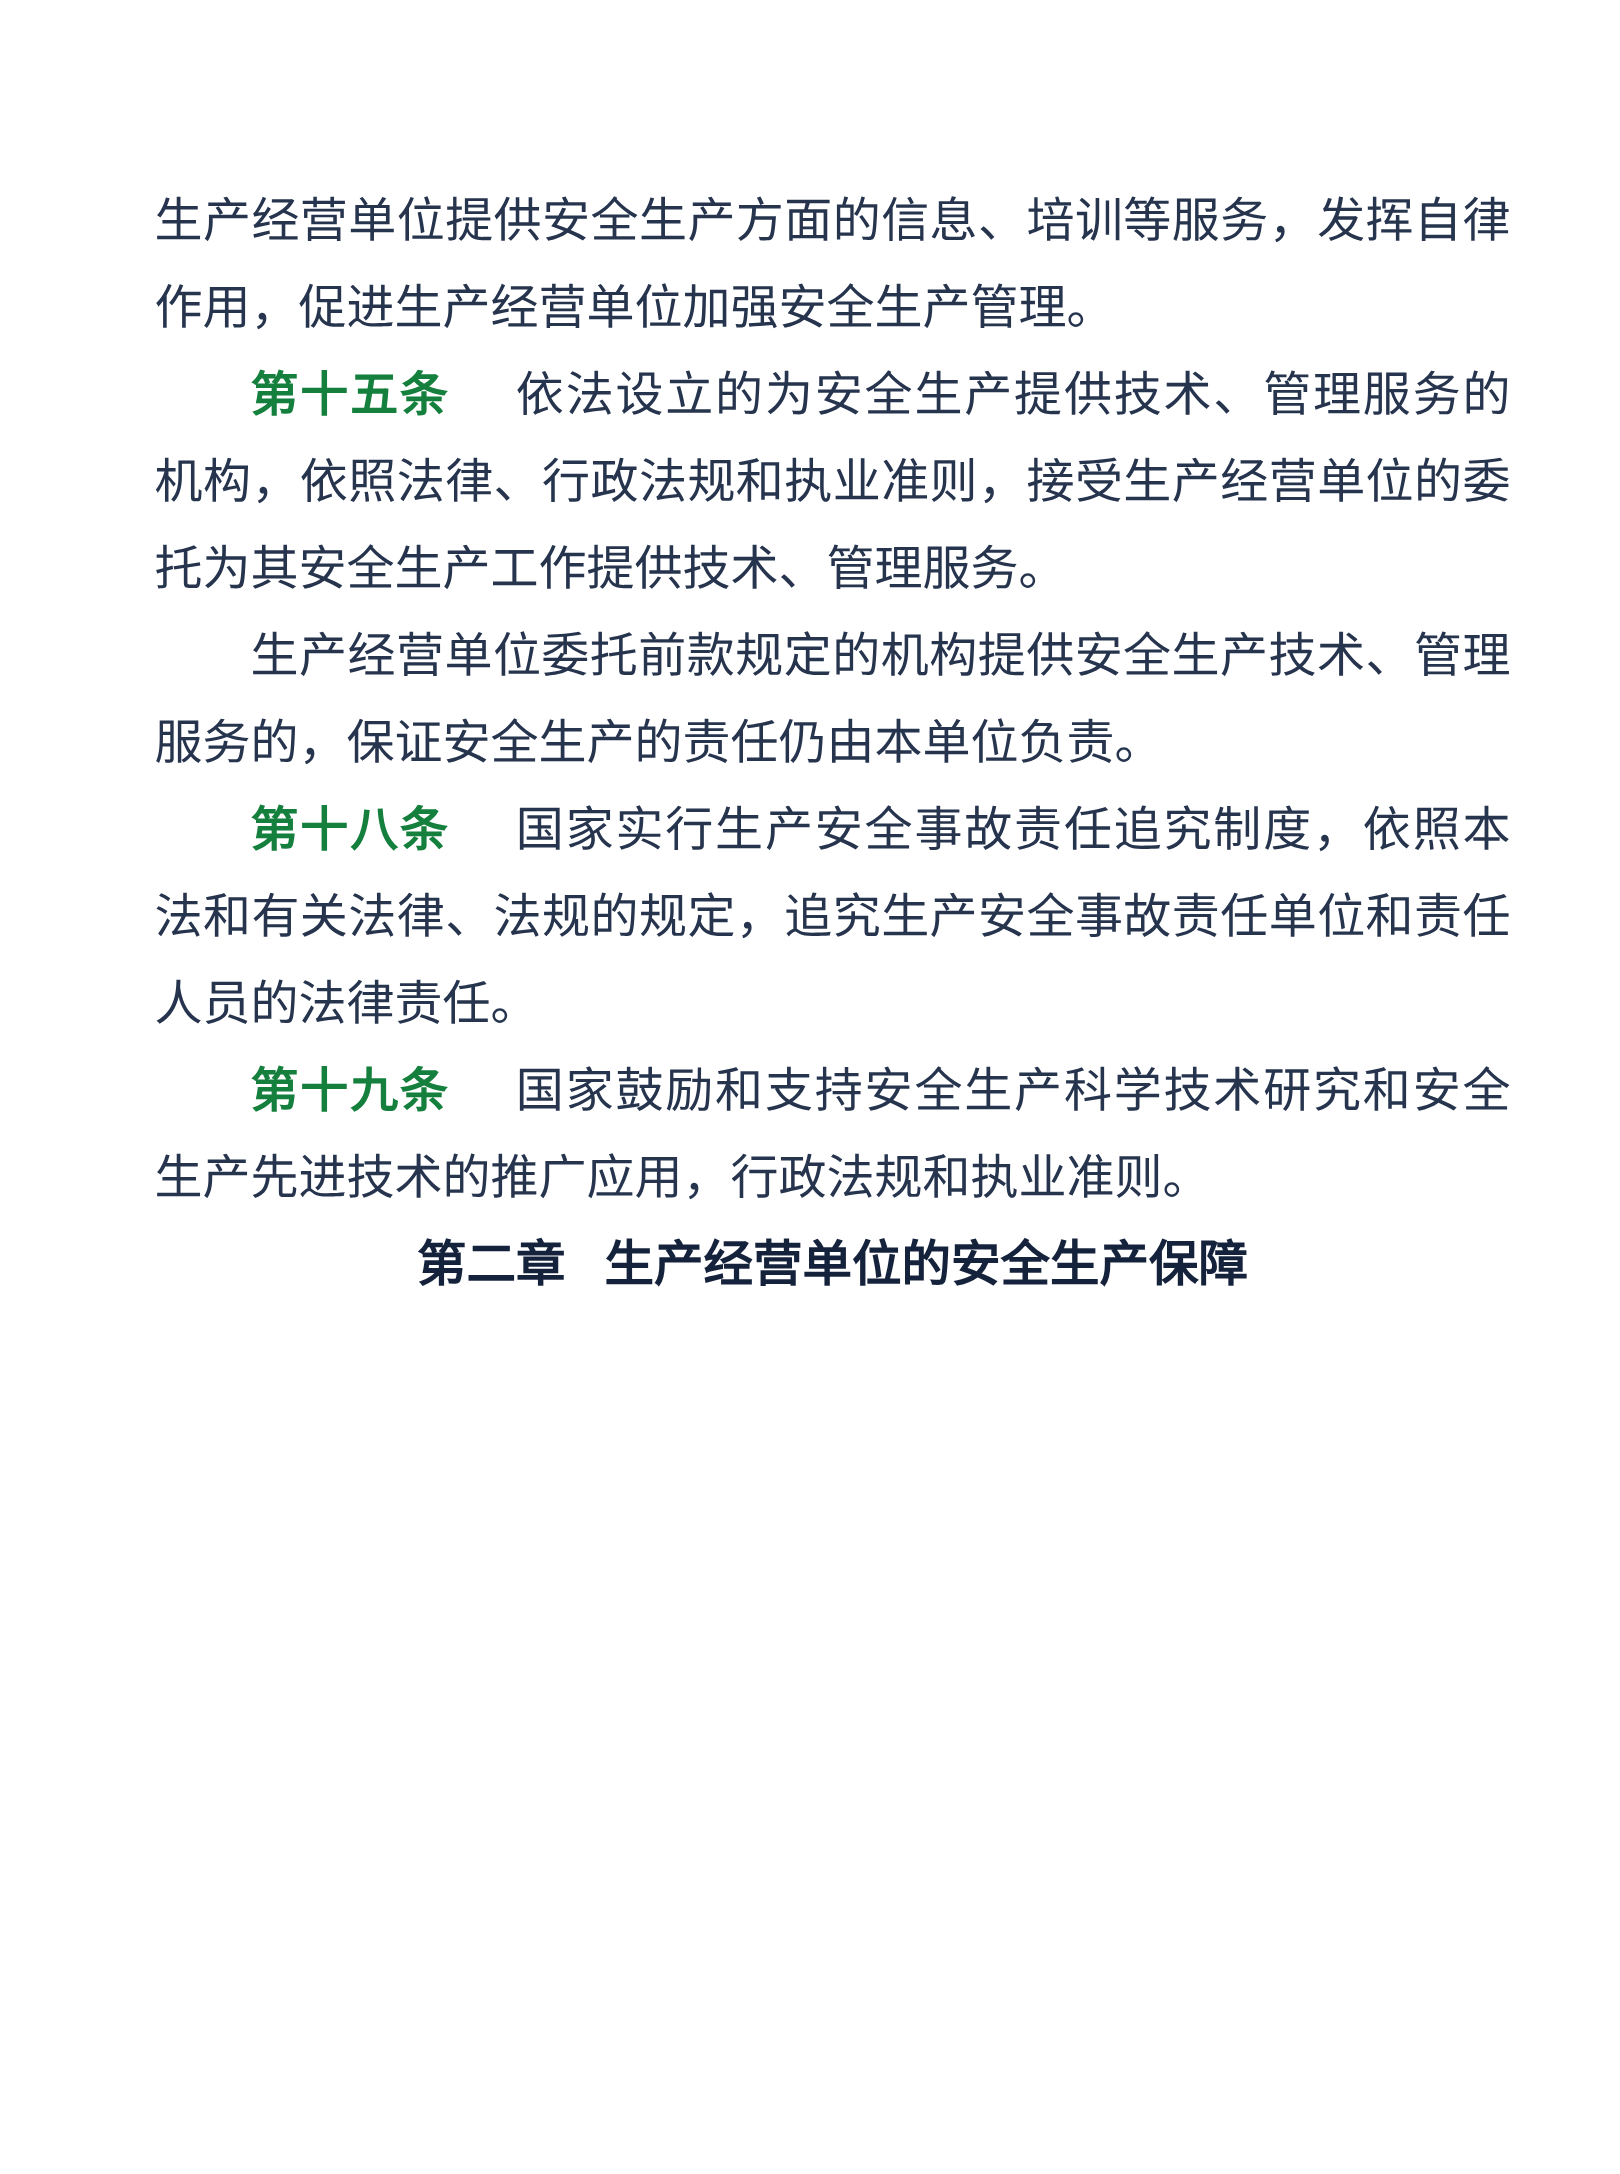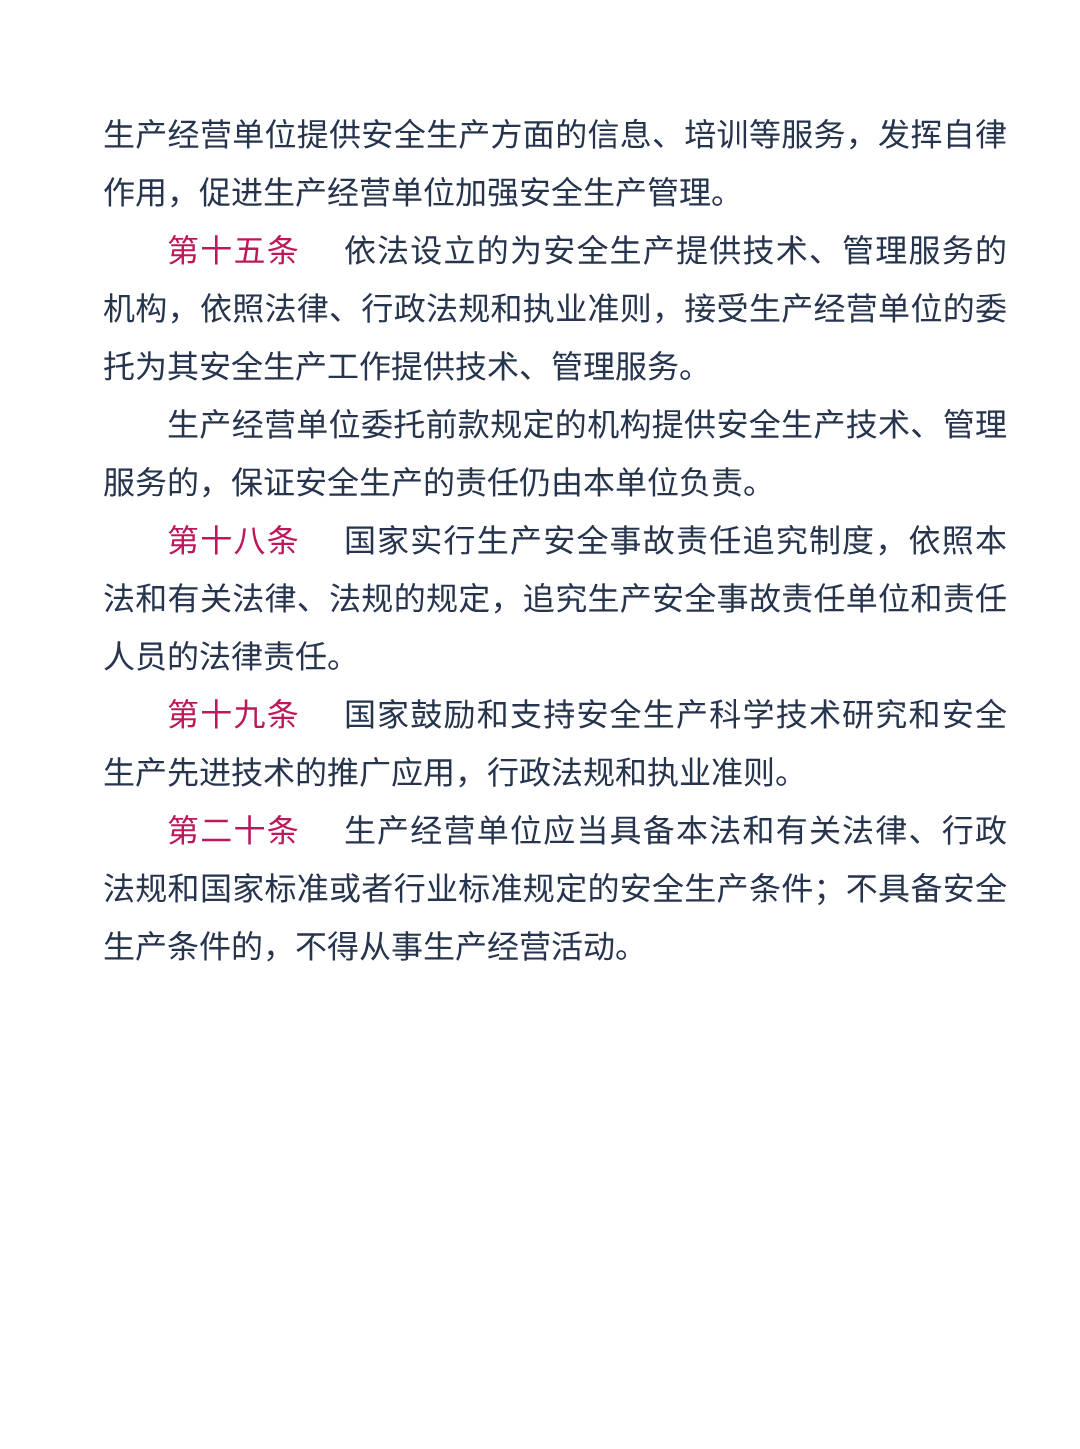--- a/index.html
+++ b/index.html
@@ -11,37 +11,38 @@
     height: 1449px;
     background: #ffffff;
     overflow: hidden;
   }
   .page {
     box-sizing: border-box;
     width: 1080px;
     height: 1288px;
     padding: 106px 73px 0 103px;
     background: #ffffff;
+    margin-top: 12px;
   }
   .para {
     margin: 0;
     font-family: "Liberation Serif", "DejaVu Serif", serif;
     font-size: 32px;
     line-height: 58px;
     color: #26344e;
     text-align: justify;
     text-indent: 2em;
   }
   .para--flush {
     text-indent: 0;
   }
   .art-num {
     font-family: "DejaVu Sans", "Liberation Sans", sans-serif;
-    font-weight: 400;
-    color: #be185d;
+    font-weight: 700;
+    color: #15803d;
     margin-right: 44px; 
   }
   .art-num--tight {
     margin-right: 16px; 
   }
   .chapter {
     margin: 0;
     font-family: "DejaVu Sans", "Liberation Sans", sans-serif;
     font-weight: 700;
     font-size: 33px;
@@ -64,16 +65,16 @@
   <p class="para"><span class="art-num">第十五条</span><span>依法设立的为安全生产提供技术、管理服务的机构，依照法律、行政法规和执业准则，接受生产经营单位的委托为其安全生产工作提供技术、管理服务。</span></p>
 
   <p class="para"><span>生产经营单位委托前款规定的机构提供安全生产技术、管理服务的，保证安全生产的责任仍由本单位负责。</span></p>
 
   <p class="para"><span class="art-num">第十八条</span><span>国家实行生产安全事故责任追究制度，依照本法和有关法律、法规的规定，追究生产安全事故责任单位和责任人员的法律责任。</span></p>
 
 
   <p class="para"><span class="art-num">第十九条</span><span>国家鼓励和支持安全生产科学技术研究和安全生产先进技术的推广应用，行政法规和执业准则。</span></p>
 
 
+  <h2 class="chapter"><span class="chapter-num">第二章</span><span>生产经营单位的安全生产保障</span></h2>
 
-  <p class="para"><span class="art-num">第二十条</span><span>生产经营单位应当具备本法和有关法律、行政法规和国家标准或者行业标准规定的安全生产条件；不具备安全生产条件的，不得从事生产经营活动。</span></p>
 
 </div>
 
 </body></html>

